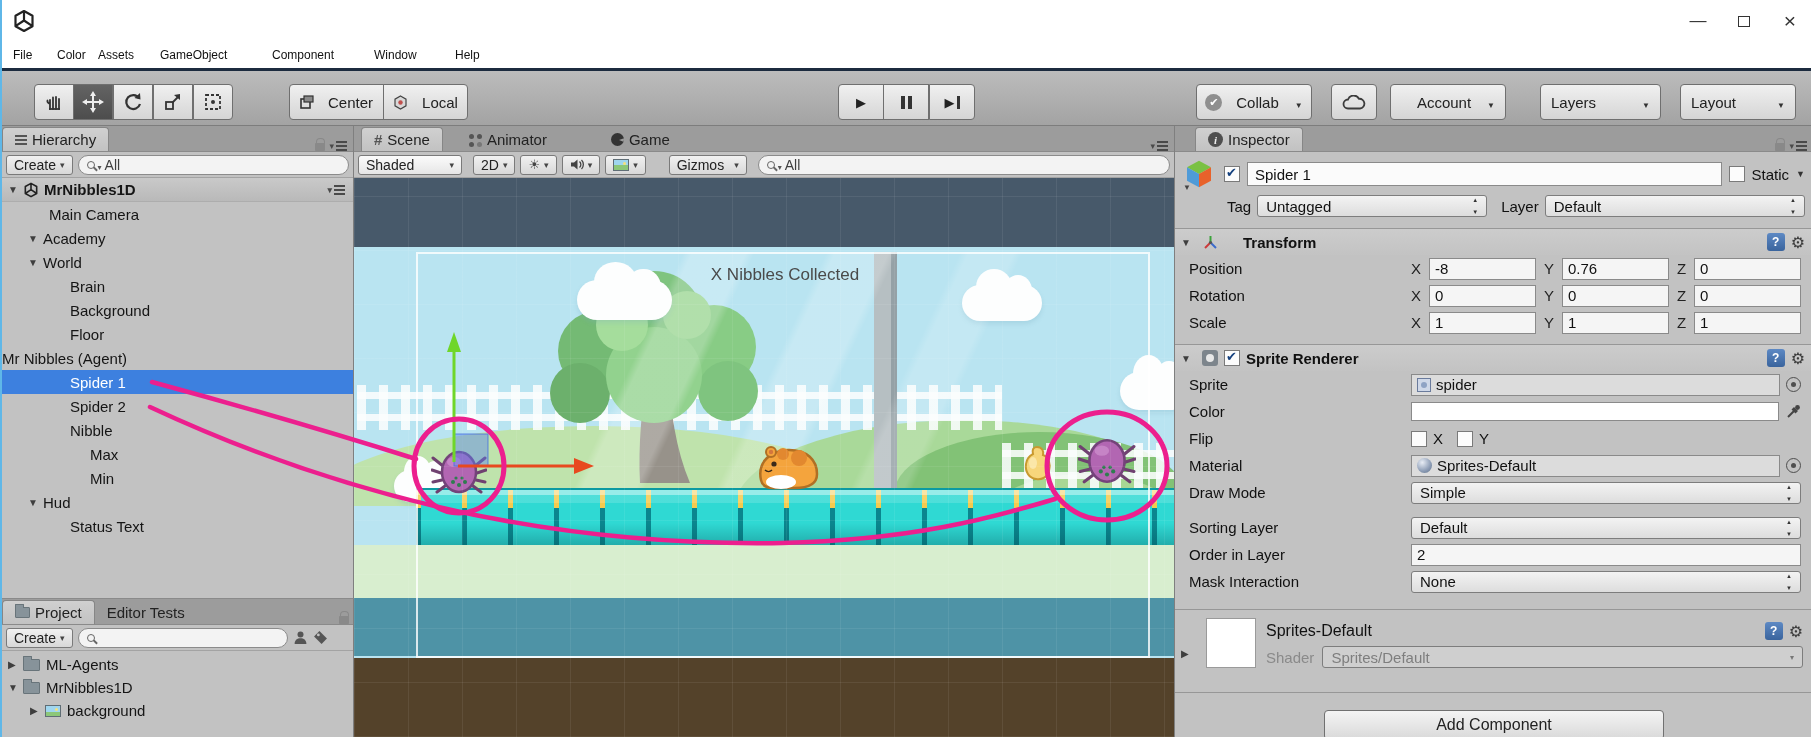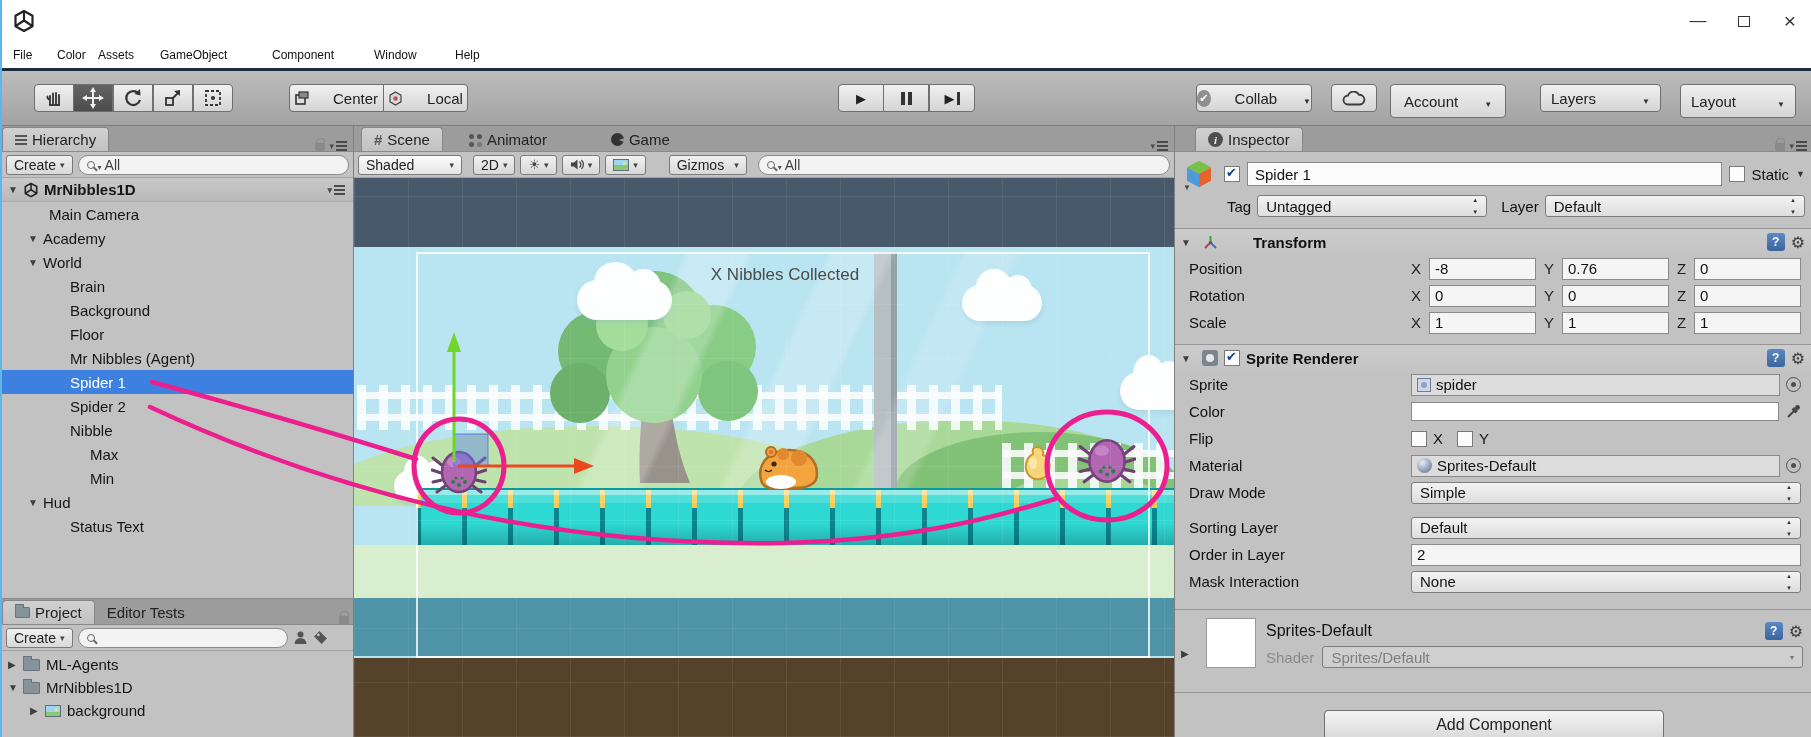--- a/index.html
+++ b/index.html
@@ -10,22 +10,22 @@
 
   
   #titlebar{left:0;top:0;width:1811px;height:42px;background:#fff;display:flex;align-items:center}
   #titletext{margin-left:10px;color:#1a1a1a;font-size:15px}
   .wbtn{width:46px;height:42px;display:flex;align-items:center;justify-content:center;color:#333;font-size:17px}
   .maxbox{width:12px;height:11px;border:1.5px solid #333}
   #menubar{left:0;top:42px;width:1811px;height:26px;background:#fff}
   .menuitem{position:absolute;top:0;height:26px;display:flex;align-items:center;color:#111;font-size:12px}
   #navline{left:0;top:68px;width:1811px;height:3px;background:#1c2b3f}
   #toolbar{left:0;top:71px;width:1811px;height:55px;background:linear-gradient(#bcbcbc,#a3a3a3);border-bottom:1px solid #7d7d7d}
-  .tbtn{position:absolute;top:13px;height:28px;background:linear-gradient(#f0f0f0,#d5d5d5);border:1px solid #6f6f6f;
-        display:flex;align-items:center;justify-content:center;gap:24px;font-size:15px;color:#222}
+  .tbtn{position:absolute;top:13px;height:36px;background:linear-gradient(#f0f0f0,#d5d5d5);border:1px solid #6f6f6f;
+        display:flex;align-items:center;justify-content:center;gap:14px;font-size:15px;color:#222}
   .grp-l{border-radius:4px 0 0 4px}.grp-r{border-radius:0 4px 4px 0;margin-left:-1px}.grp-m{margin-left:-1px}
   .tbtn.active{background:linear-gradient(#636363,#4d4d4d);color:#eee}
   .rd{border-radius:4px}
   .da::after{content:"▼";font-size:8px;color:#333;margin-left:2px}
 
   
   .panel{position:absolute;background:#c2c2c2}
   .tabbar{position:absolute;left:0;right:0;top:0;height:26px;background:#9c9c9c;border-bottom:1px solid #8a8a8a;
           display:flex;align-items:flex-end}
   .tab{height:24px;display:flex;align-items:center;gap:5px;padding:0 12px;font-size:15px;color:#222;white-space:nowrap}
@@ -219,21 +219,21 @@
     <span class="tbtn rd" style="left:1194px;width:116px">
         <span style="width:17px;height:17px;border-radius:50%;background:#8f8f8f;color:#fff;font-size:11px;display:flex;align-items:center;justify-content:center">✔</span>
         <span>Collab</span>
         <span class="da"></span>
       </span>
     <span class="tbtn rd" style="left:1329px;width:46px">
         <svg width="24" height="15" viewBox="0 0 24 15">
           <path d="M6 13.5 A4.5 4.5 0 0 1 6 4.5 A6 6 0 0 1 17 3.8 A4.8 4.8 0 0 1 18 13.5 Z" fill="none" stroke="#3c3c3c" stroke-width="1.8"></path>
         </svg>
       </span>
-    <span class="tbtn rd" style="left:1388px;width:116px;justify-content:center;padding:16px 10px">
+    <span class="tbtn rd" style="left:1388px;width:116px;justify-content:flex-end;padding:16px 10px">
         <span>Account</span>
         <span class="da"></span>
       </span>
     <span class="tbtn rd" style="left:1538px;width:121px;justify-content:space-between;padding:0 10px">
         <span>Layers</span>
         <span class="da"></span>
       </span>
     <span class="tbtn rd" style="left:1678px;width:116px;justify-content:space-between;padding:16px 10px">
         <span>Layout</span>
         <span class="da"></span>
@@ -290,21 +290,21 @@
       <div class="trow">
           <span style="margin-left:68px">Brain</span>
         </div>
       <div class="trow">
           <span style="margin-left:68px">Background</span>
         </div>
       <div class="trow">
           <span style="margin-left:68px">Floor</span>
         </div>
       <div class="trow">
-          <span style="margin-left:68px">Mr Nibbles (Agent)</span>
+          <span style="">Mr Nibbles (Agent)</span>
         </div>
       <div class="trow selected">
           <span style="margin-left:68px">Spider 1</span>
         </div>
       <div class="trow">
           <span style="margin-left:68px">Spider 2</span>
         </div>
       <div class="trow">
           <span style="margin-left:68px">Nibble</span>
         </div>
@@ -579,21 +579,21 @@
       <div class="chead" style="margin-top:6px">
         <span class="tri-o"></span>
         <span>
             <svg width="17" height="17" viewBox="0 0 17 17">
               <path d="M8.5 8.5 V2" stroke="#3aa33a" stroke-width="2"></path>
               <path d="M8.5 8.5 L3 14" stroke="#cc3b3b" stroke-width="2"></path>
               <path d="M8.5 8.5 L14 14" stroke="#3b6bcc" stroke-width="2"></path>
               <circle cx="8.5" cy="8.5" r="1.6" fill="#555"></circle>
             </svg>
           </span>
-        <span class="ctitle" style="margin-left:28px">Transform</span>
+        <span class="ctitle" style="margin-left:18px">Transform</span>
         <span class="spacer"></span>
         <span class="helpbtn"></span>
         <span class="gearbtn"></span>
       </div>
       <div class="irow">
         <span class="ilabel">Position</span>
         <span class="axes">
           <span class="axl">X</span>
             <span class="nfield">
               <span>-8</span>

